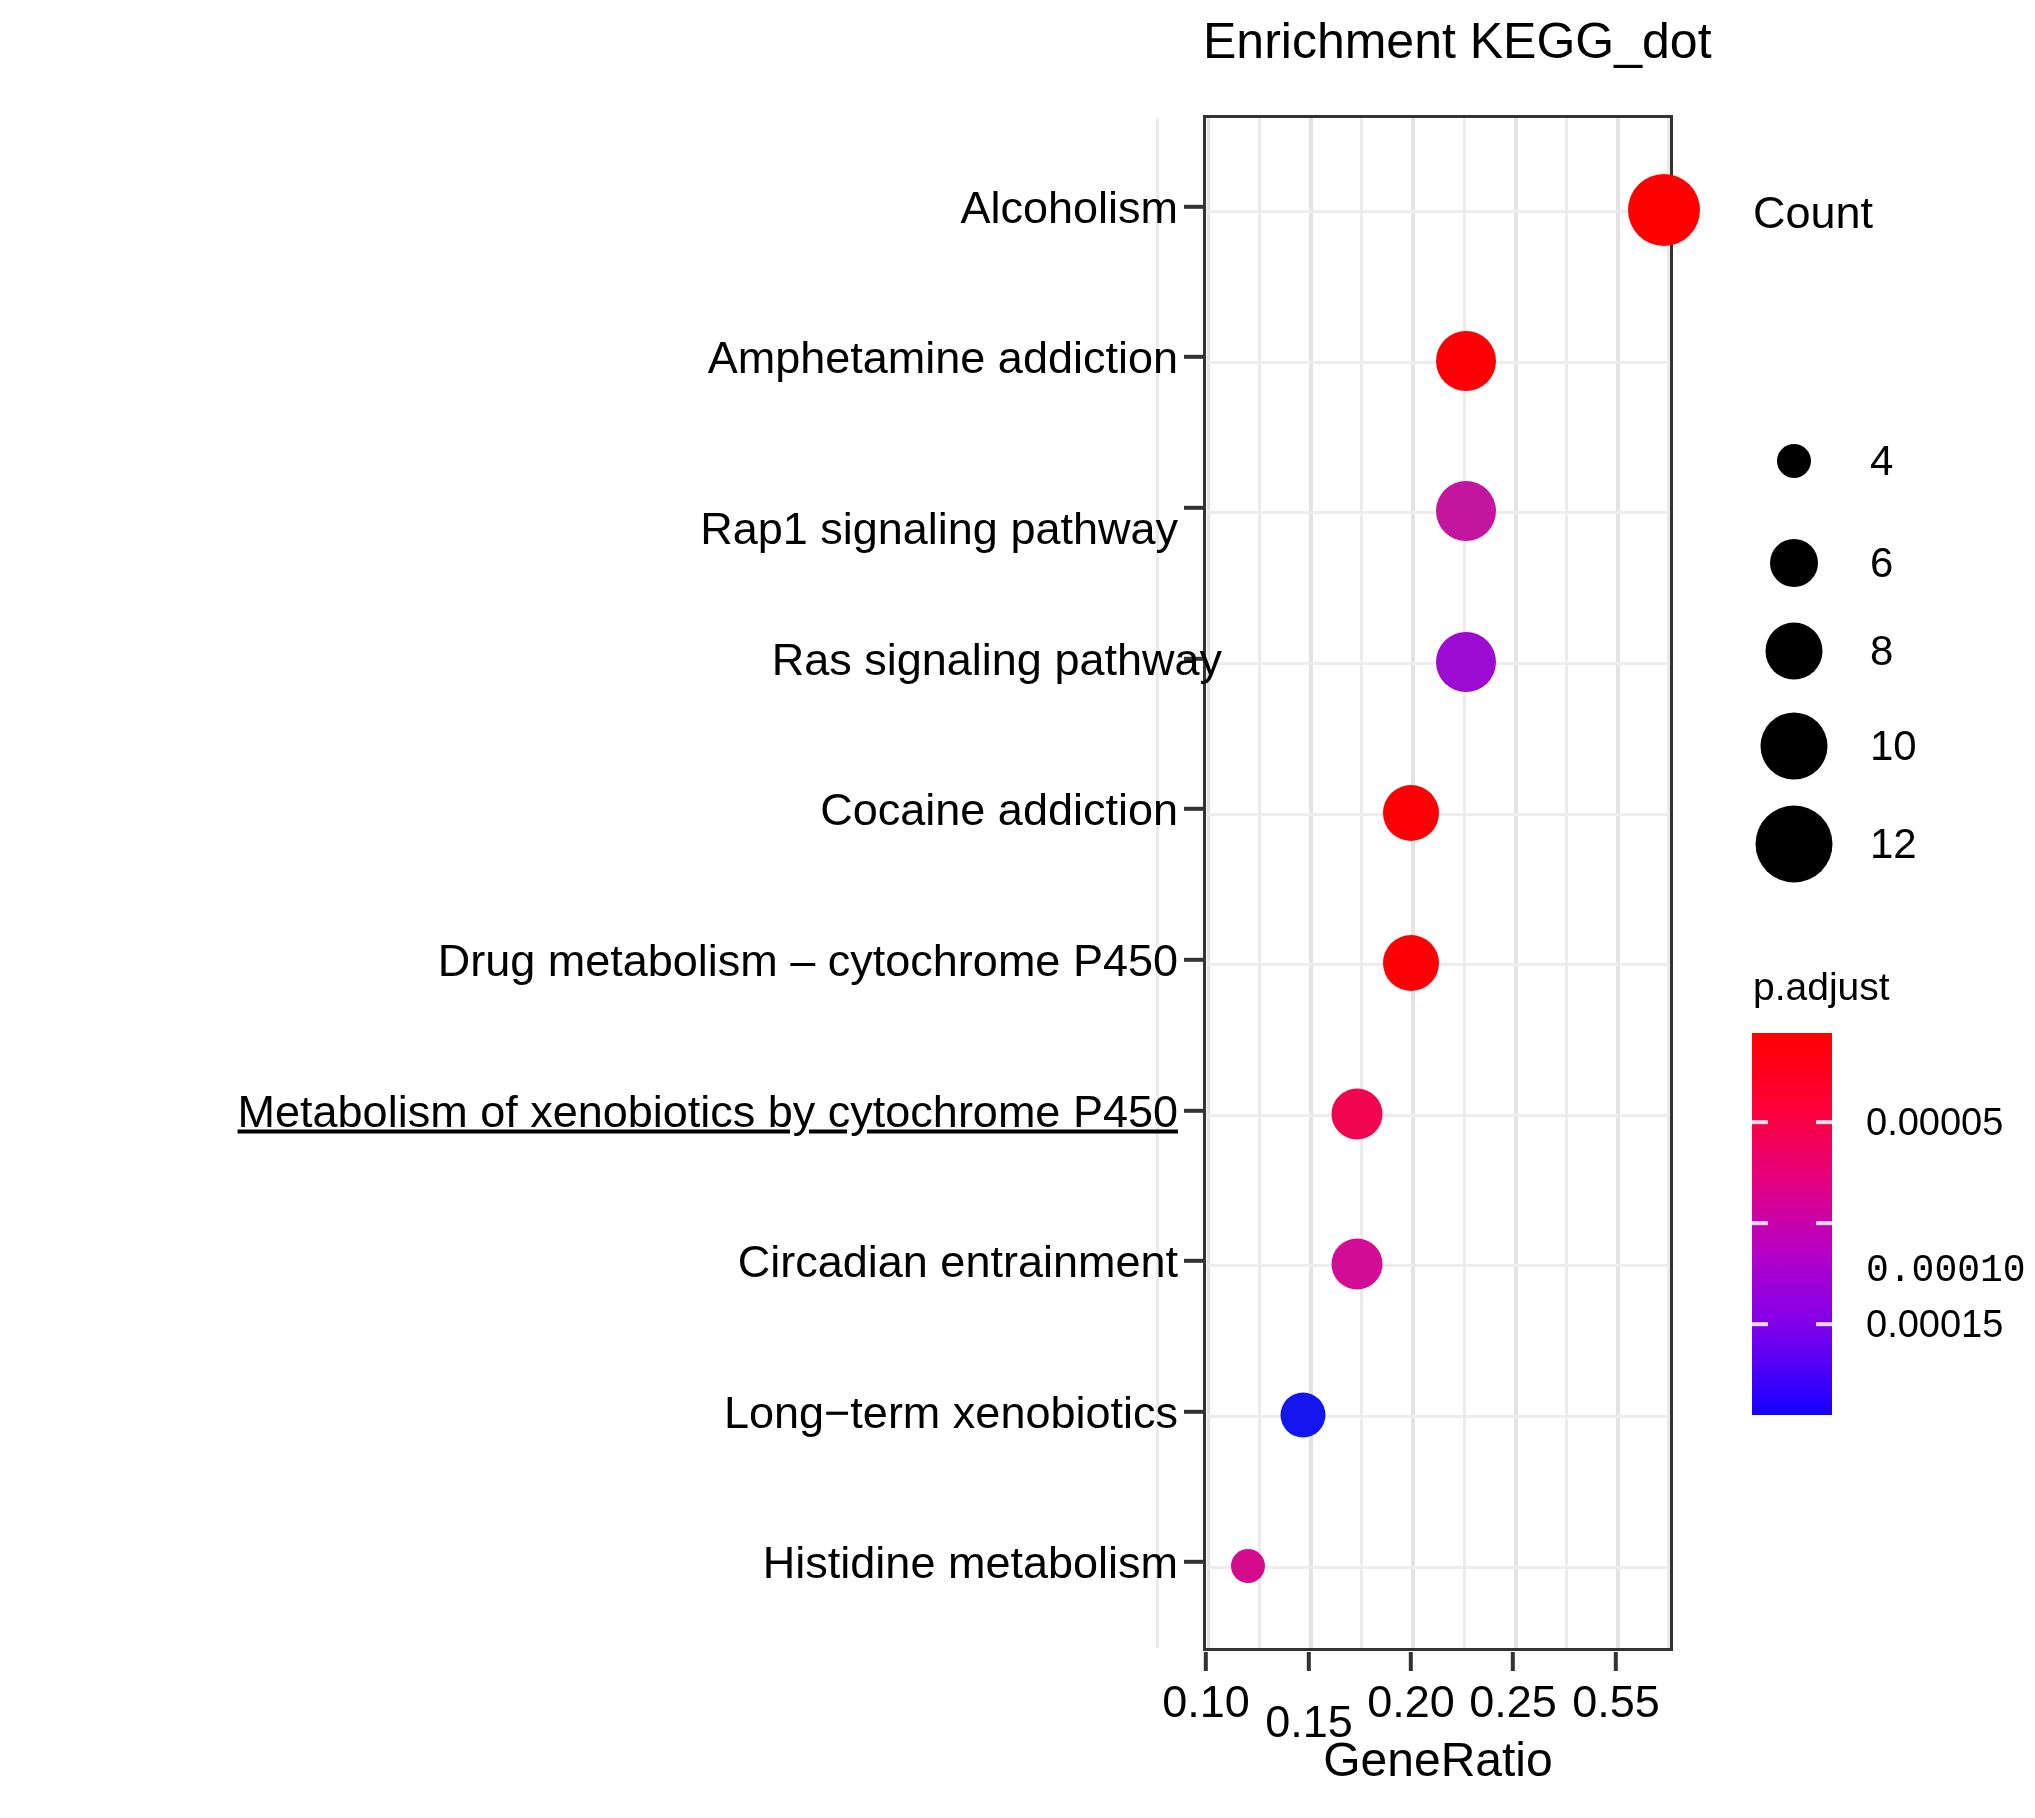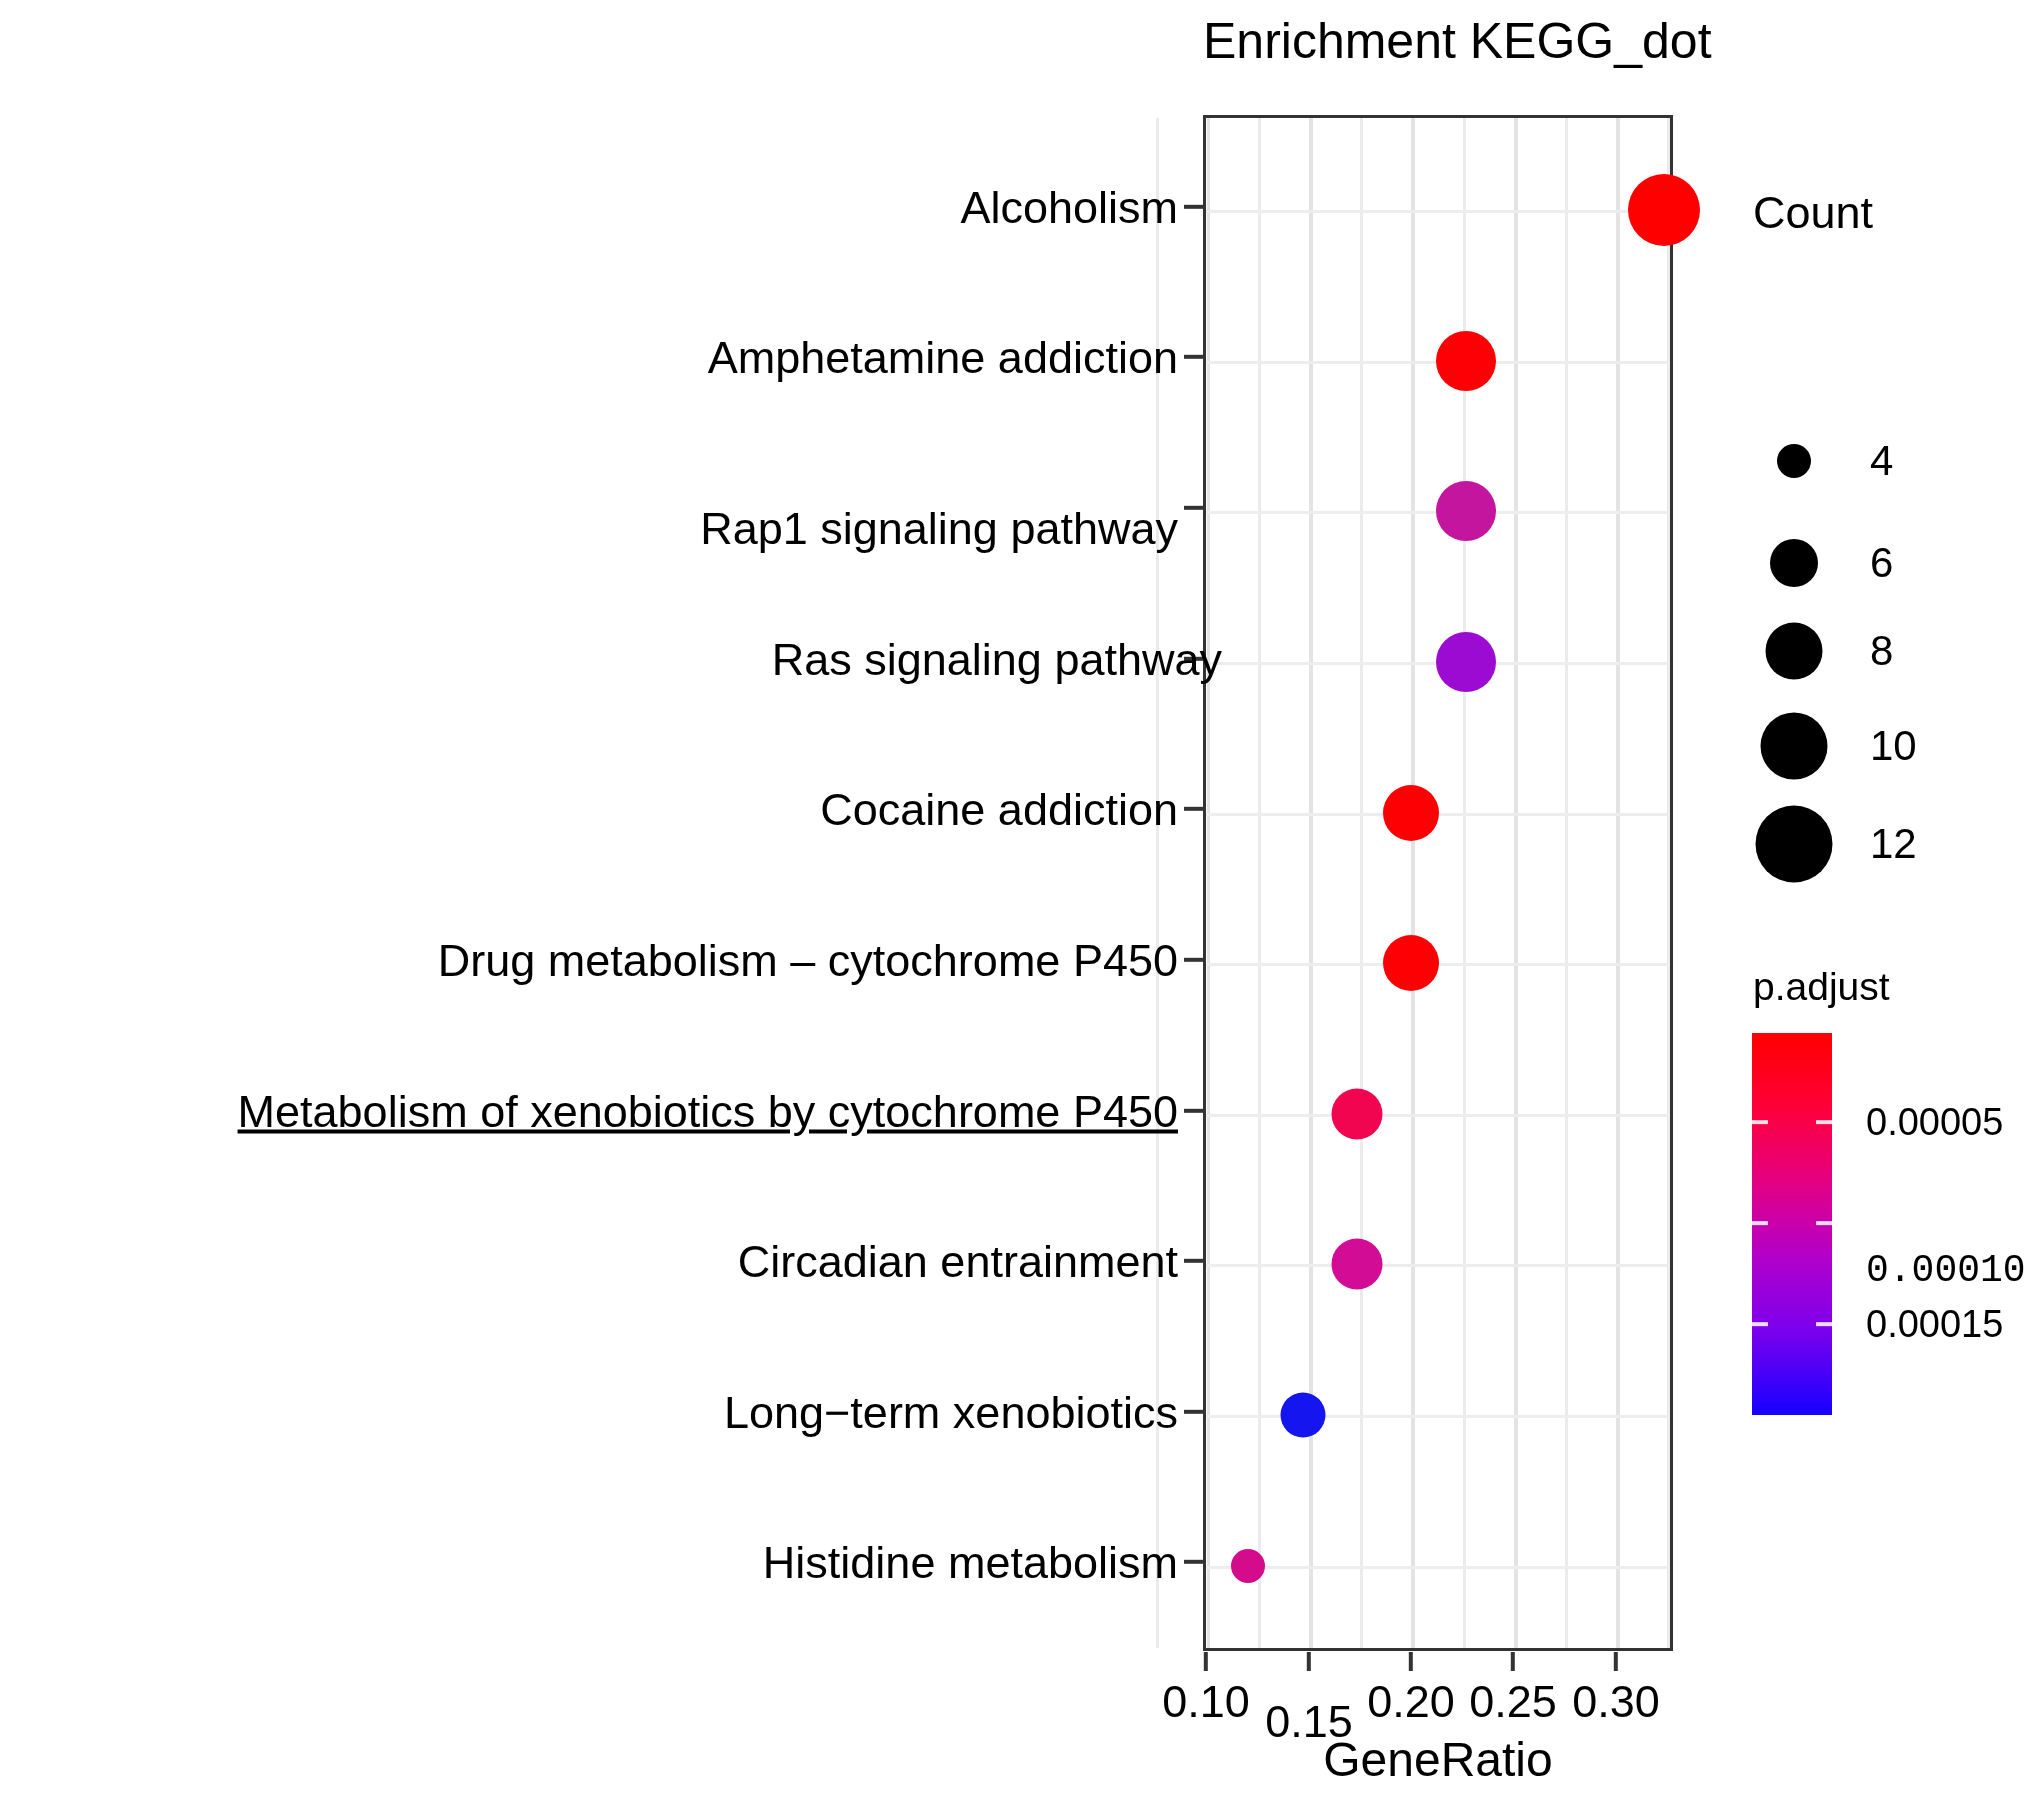--- a/index.html
+++ b/index.html
@@ -235,21 +235,21 @@
 <div class="xtick" style="left:1206px; top:1652px;"></div>
 <div class="xtick" style="left:1309px; top:1652px;"></div>
 <div class="xtick" style="left:1411px; top:1652px;"></div>
 <div class="xtick" style="left:1513px; top:1652px;"></div>
 <div class="xtick" style="left:1616px; top:1652px;"></div>
 
 <div class="xticklabel" style="left:1206px; top:1679px;">0.10</div>
 <div class="xticklabel" style="left:1309px; top:1679px;margin-top:20px;">0.15</div>
 <div class="xticklabel" style="left:1411px; top:1679px;">0.20</div>
 <div class="xticklabel" style="left:1513px; top:1679px;">0.25</div>
-<div class="xticklabel" style="left:1616px; top:1679px;">0.30</div>
+<div class="xticklabel" style="left:1616px; top:1679px;">0.55</div>
 
 <div id="x-axis-title">GeneRatio</div>
 
 <div id="legend-count-title">Count</div>
 
 <div class="count-legend-row" style="top:461px;">
   <span class="count-legend-dot" style="width:34px; height:34px;"></span>
   <span class="count-legend-label">4</span>
 </div>
 <div class="count-legend-row" style="top:563px;">

